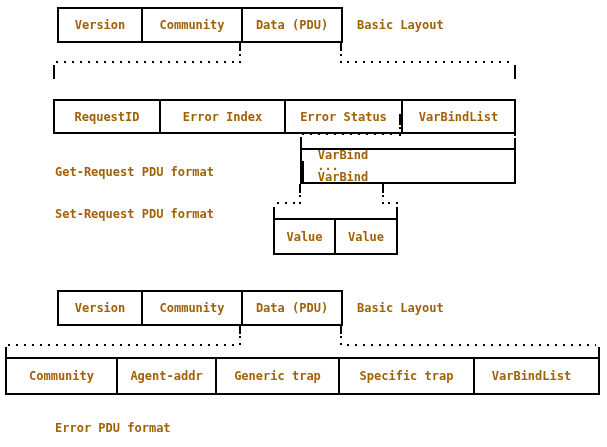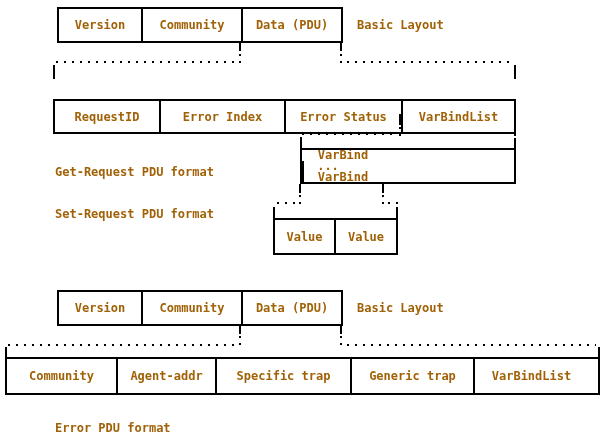--- a/index.html
+++ b/index.html
@@ -150,20 +150,20 @@
   <div class="vdots c-d1"></div>
   <div class="vdots c-d2"></div>
   <div class="hdots h-d1"></div>
   <div class="hdots h-d2"></div>
   <div class="vline r-d1"></div>
   <div class="vline r-d2"></div>
 
   <div class="rowbox b-trap">
     <div class="cell" style="width:109px">Community</div>
     <div class="cell" style="width:99px">Agent-addr</div>
+    <div class="cell" style="width:123px">Generic trap</div>
     <div class="cell" style="width:135px">Specific trap</div>
-    <div class="cell" style="width:123px">Generic trap</div>
     <div class="cell" style="width:115px">VarBindList</div>
   </div>
 
   <div class="fmt fmt-bottom">Error PDU format</div>
 
 </div>
 
 </body></html>

